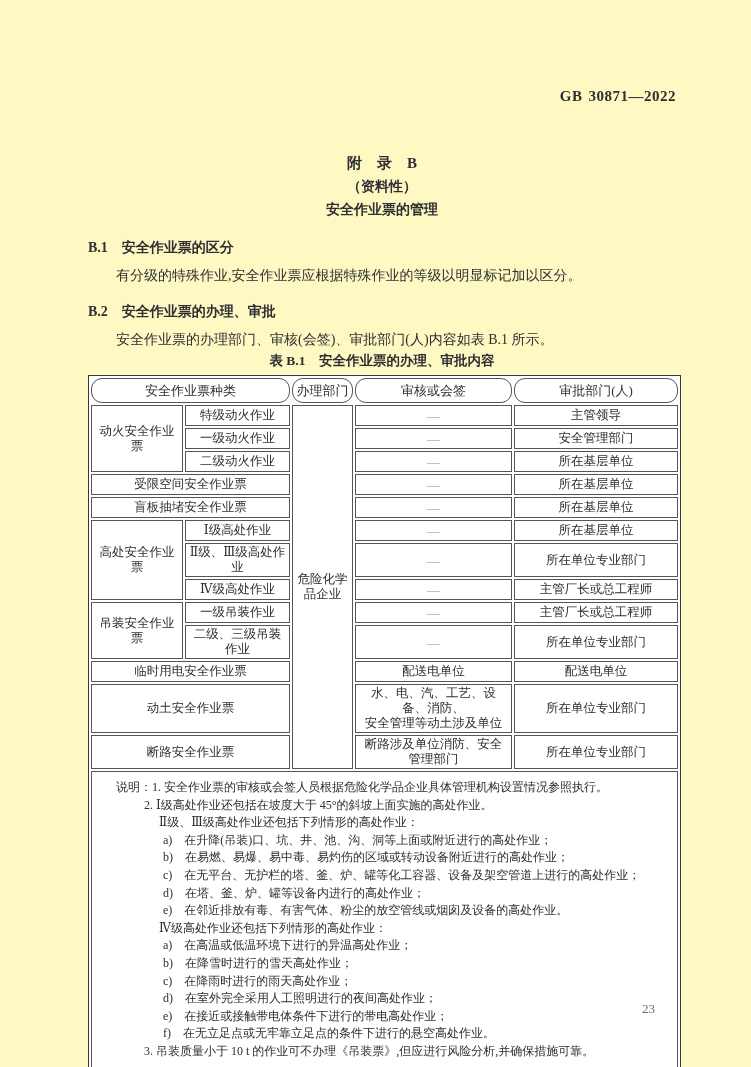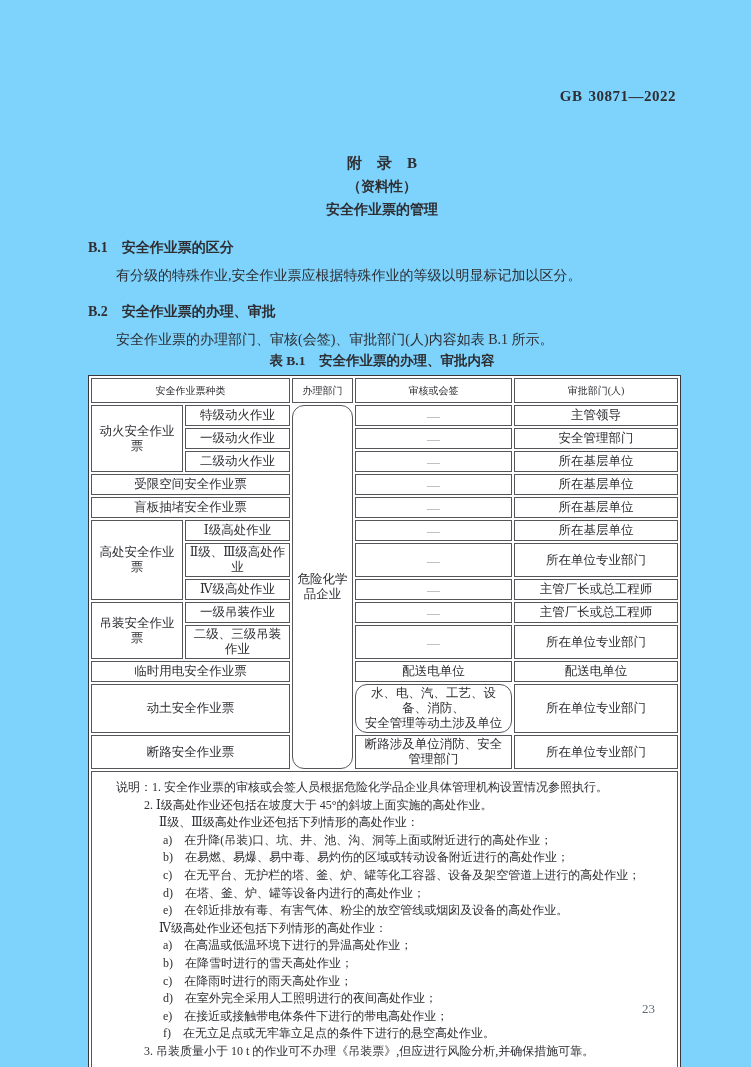--- a/index.html
+++ b/index.html
@@ -1,17 +1,17 @@
 <!DOCTYPE html>
 <html><head>
 <meta charset="utf-8">
 <style>
   html,body{margin:0;padding:0;background:#e8e8e8;}
   .page{
-    width:751px;height:1067px;background:#7dd3fc;margin:0 auto;
+    width:751px;height:1067px;background:#fef9c3;margin:0 auto;
     box-sizing:border-box;padding:88px 75px 0 88px;position:relative;
     font-family:"Liberation Serif","DejaVu Serif",serif;
     color:#2e2e33;
   }
   .std-code{text-align:right;font-size:15px;font-weight:700;letter-spacing:.5px;height:18px;}
   .std-code .gb{margin-right:6px;}
   .appendix-title{margin-top:46px;text-align:center;font-weight:700;}
   .appendix-title .l1{font-size:15px;line-height:23px;}
   .appendix-title .l2,.appendix-title .l3{font-size:14px;line-height:23px;}
   .sec-head{margin-top:18px;font-size:14px;font-weight:700;height:18px;}
@@ -21,22 +21,22 @@
   table.permit{
     margin-top:6px;width:579px;table-layout:fixed;
     border-collapse:separate;border-spacing:2px;
     border:1.5px solid #37373c;background:#ffffff;
     font-size:12.5px;
   }
   table.permit td{
     border:1px solid #55555a;text-align:center;vertical-align:middle;
     padding:1px 3px;height:17px;line-height:15px;overflow:hidden;
   }
-  table.permit td.hd{height:21px;font-size:10px;}
-  table.permit td.pre{white-space:pre-line;border-radius:12px;}
+  table.permit td.hd{height:21px;font-size:13px;border-radius:11px;}
+  table.permit td.pre{white-space:pre-line;}
   table.permit td.dash{color:#9aa0a6;font-size:13px;}
   table.permit td.tall{height:34px;}
   table.permit td.notes{
     height:282px;text-align:left;vertical-align:top;padding:7px 10px 6px 10px;
   }
   .note-line{font-size:12px;line-height:17.6px;white-space:pre-wrap;}
   .ind0{padding-left:14px;}
   .ind1{padding-left:42px;}
   .ind2{padding-left:57px;}
   .ind3{padding-left:61px;}

